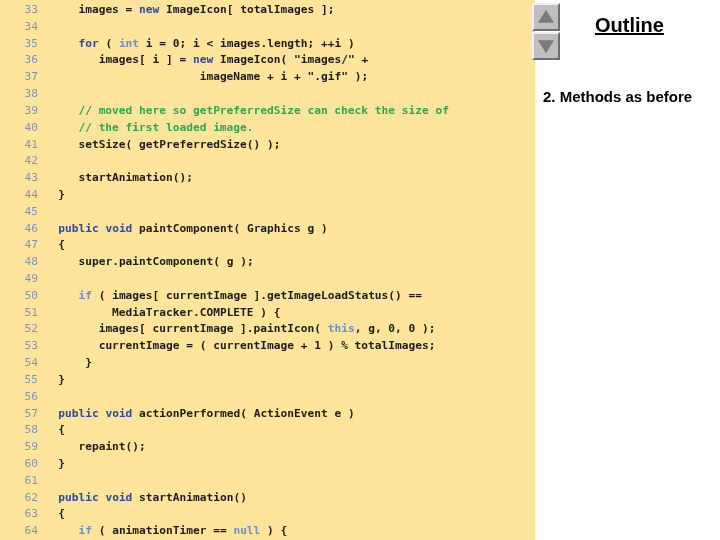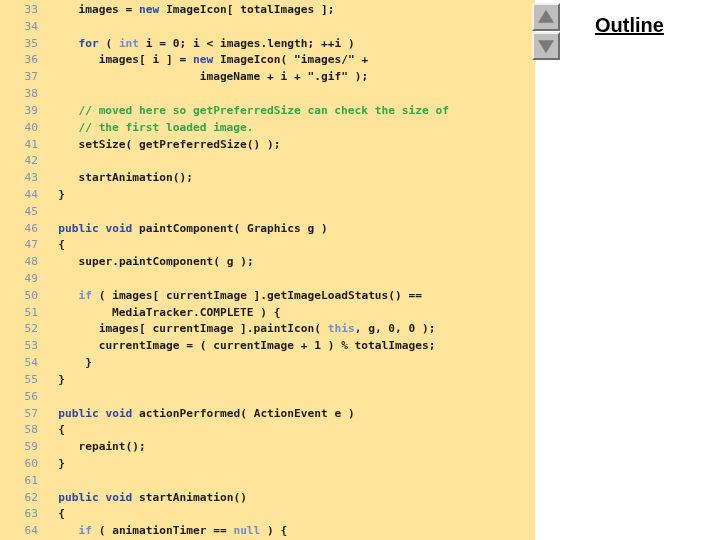--- a/index.html
+++ b/index.html
@@ -129,20 +129,21 @@
 </style>
 </head>
 <body>
 
 <div id="code-panel">
   <div id="code-lines"><span class="code-line"><span class="lineno">33</span><span class="code-text">  <span class="code-src">    </span><span class="code-src">images</span><span class="code-src"> = </span><span class="kw-dark">new</span><span class="code-src"> </span><span class="code-src">ImageIcon</span><span class="code-src">[ </span><span class="code-src">totalImages</span><span class="code-src"> ];</span></span></span><span class="code-line"><span class="lineno">34</span><span class="code-text">  </span></span><span class="code-line"><span class="lineno">35</span><span class="code-text">  <span class="code-src">    </span><span class="kw-dark">for</span><span class="code-src"> ( </span><span class="kw-light">int</span><span class="code-src"> </span><span class="code-src">i</span><span class="code-src"> = 0; </span><span class="code-src">i</span><span class="code-src"> &lt; </span><span class="code-src">images</span><span class="code-src">.</span><span class="code-src">length</span><span class="code-src">; ++</span><span class="code-src">i</span><span class="code-src"> )</span></span></span><span class="code-line"><span class="lineno">36</span><span class="code-text">  <span class="code-src">       </span><span class="code-src">images</span><span class="code-src">[ </span><span class="code-src">i</span><span class="code-src"> ] = </span><span class="kw-dark">new</span><span class="code-src"> </span><span class="code-src">ImageIcon</span><span class="code-src">( "</span><span class="code-src">images</span><span class="code-src">/" +</span></span></span><span class="code-line"><span class="lineno">37</span><span class="code-text">  <span class="code-src">                      </span><span class="code-src">imageName</span><span class="code-src"> + </span><span class="code-src">i</span><span class="code-src"> + ".</span><span class="code-src">gif</span><span class="code-src">" );</span></span></span><span class="code-line"><span class="lineno">38</span><span class="code-text">  </span></span><span class="code-line"><span class="lineno">39</span><span class="code-text">  <span class="comment">    // moved here so getPreferredSize can check the size of</span></span></span><span class="code-line"><span class="lineno">40</span><span class="code-text">  <span class="comment">    // the first loaded image.</span></span></span><span class="code-line"><span class="lineno">41</span><span class="code-text">  <span class="code-src">    </span><span class="code-src">setSize</span><span class="code-src">( </span><span class="code-src">getPreferredSize</span><span class="code-src">() );</span></span></span><span class="code-line"><span class="lineno">42</span><span class="code-text">  </span></span><span class="code-line"><span class="lineno">43</span><span class="code-text">  <span class="code-src">    </span><span class="code-src">startAnimation</span><span class="code-src">();</span></span></span><span class="code-line"><span class="lineno">44</span><span class="code-text">  <span class="code-src"> }</span></span></span><span class="code-line"><span class="lineno">45</span><span class="code-text">  </span></span><span class="code-line"><span class="lineno">46</span><span class="code-text">  <span class="code-src"> </span><span class="kw-dark">public</span><span class="code-src"> </span><span class="kw-dark">void</span><span class="code-src"> </span><span class="code-src">paintComponent</span><span class="code-src">( </span><span class="code-src">Graphics</span><span class="code-src"> </span><span class="code-src">g</span><span class="code-src"> )</span></span></span><span class="code-line"><span class="lineno">47</span><span class="code-text">  <span class="code-src"> {</span></span></span><span class="code-line"><span class="lineno">48</span><span class="code-text">  <span class="code-src">    </span><span class="code-src">super</span><span class="code-src">.</span><span class="code-src">paintComponent</span><span class="code-src">( </span><span class="code-src">g</span><span class="code-src"> );</span></span></span><span class="code-line"><span class="lineno">49</span><span class="code-text">  </span></span><span class="code-line"><span class="lineno">50</span><span class="code-text">  <span class="code-src">    </span><span class="kw-light">if</span><span class="code-src"> ( </span><span class="code-src">images</span><span class="code-src">[ </span><span class="code-src">currentImage</span><span class="code-src"> ].</span><span class="code-src">getImageLoadStatus</span><span class="code-src">() ==</span></span></span><span class="code-line"><span class="lineno">51</span><span class="code-text">  <span class="code-src">         </span><span class="code-src">MediaTracker</span><span class="code-src">.</span><span class="code-src">COMPLETE</span><span class="code-src"> ) {</span></span></span><span class="code-line"><span class="lineno">52</span><span class="code-text">  <span class="code-src">       </span><span class="code-src">images</span><span class="code-src">[ </span><span class="code-src">currentImage</span><span class="code-src"> ].</span><span class="code-src">paintIcon</span><span class="code-src">( </span><span class="kw-light">this</span><span class="code-src">, </span><span class="code-src">g</span><span class="code-src">, 0, 0 );</span></span></span><span class="code-line"><span class="lineno">53</span><span class="code-text">  <span class="code-src">       </span><span class="code-src">currentImage</span><span class="code-src"> = ( </span><span class="code-src">currentImage</span><span class="code-src"> + 1 ) % </span><span class="code-src">totalImages</span><span class="code-src">;</span></span></span><span class="code-line"><span class="lineno">54</span><span class="code-text">  <span class="code-src">     }</span></span></span><span class="code-line"><span class="lineno">55</span><span class="code-text">  <span class="code-src"> }</span></span></span><span class="code-line"><span class="lineno">56</span><span class="code-text">  </span></span><span class="code-line"><span class="lineno">57</span><span class="code-text">  <span class="code-src"> </span><span class="kw-dark">public</span><span class="code-src"> </span><span class="kw-dark">void</span><span class="code-src"> </span><span class="code-src">actionPerformed</span><span class="code-src">( </span><span class="code-src">ActionEvent</span><span class="code-src"> </span><span class="code-src">e</span><span class="code-src"> )</span></span></span><span class="code-line"><span class="lineno">58</span><span class="code-text">  <span class="code-src"> {</span></span></span><span class="code-line"><span class="lineno">59</span><span class="code-text">  <span class="code-src">    </span><span class="code-src">repaint</span><span class="code-src">();</span></span></span><span class="code-line"><span class="lineno">60</span><span class="code-text">  <span class="code-src"> }</span></span></span><span class="code-line"><span class="lineno">61</span><span class="code-text">  </span></span><span class="code-line"><span class="lineno">62</span><span class="code-text">  <span class="code-src"> </span><span class="kw-dark">public</span><span class="code-src"> </span><span class="kw-dark">void</span><span class="code-src"> </span><span class="code-src">startAnimation</span><span class="code-src">()</span></span></span><span class="code-line"><span class="lineno">63</span><span class="code-text">  <span class="code-src"> {</span></span></span><span class="code-line"><span class="lineno">64</span><span class="code-text">  <span class="code-src">    </span><span class="kw-light">if</span><span class="code-src"> ( </span><span class="code-src">animationTimer</span><span class="code-src"> == </span><span class="kw-light">null</span><span class="code-src"> ) {</span></span></span></div>
 </div>
 
 <div id="outline-pane">
   <div id="outline-title">Outline</div>
+  <div id="outline-item-1">2. Methods as before</div>
 </div>
 
 <div id="scroll-buttons">
   <div class="scroll-btn">
     <span class="tri tri-up"></span>
   </div>
   <div class="scroll-btn">
     <span class="tri tri-down"></span>
   </div>
 </div>

